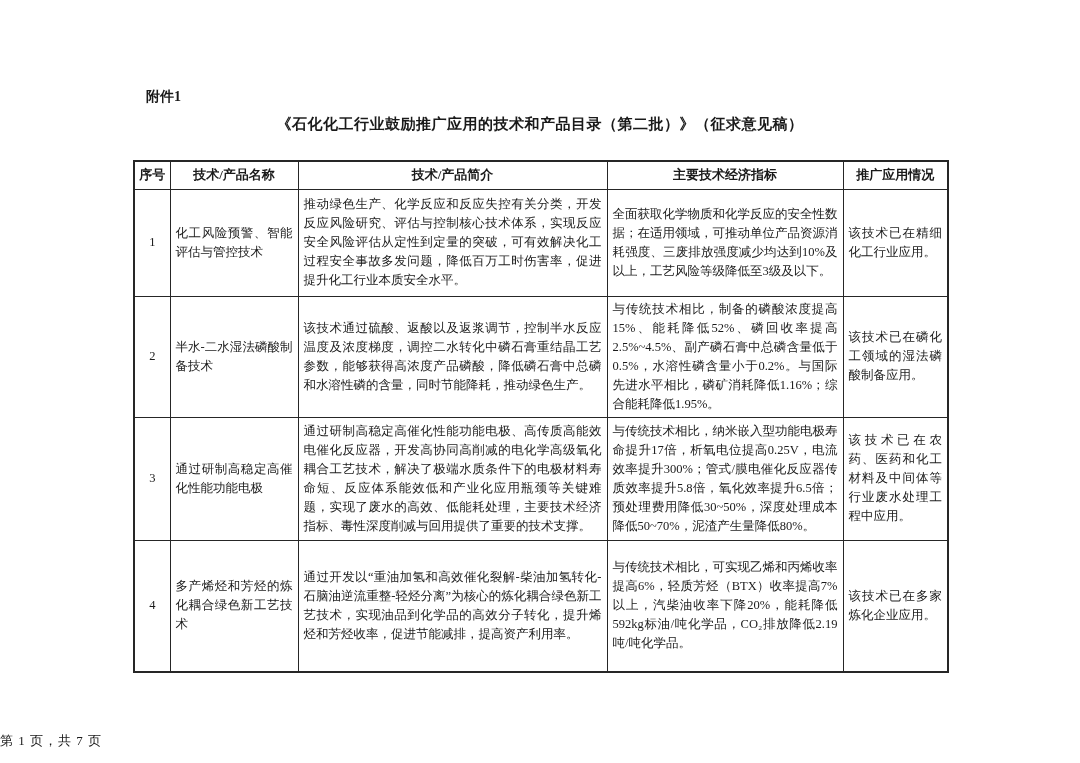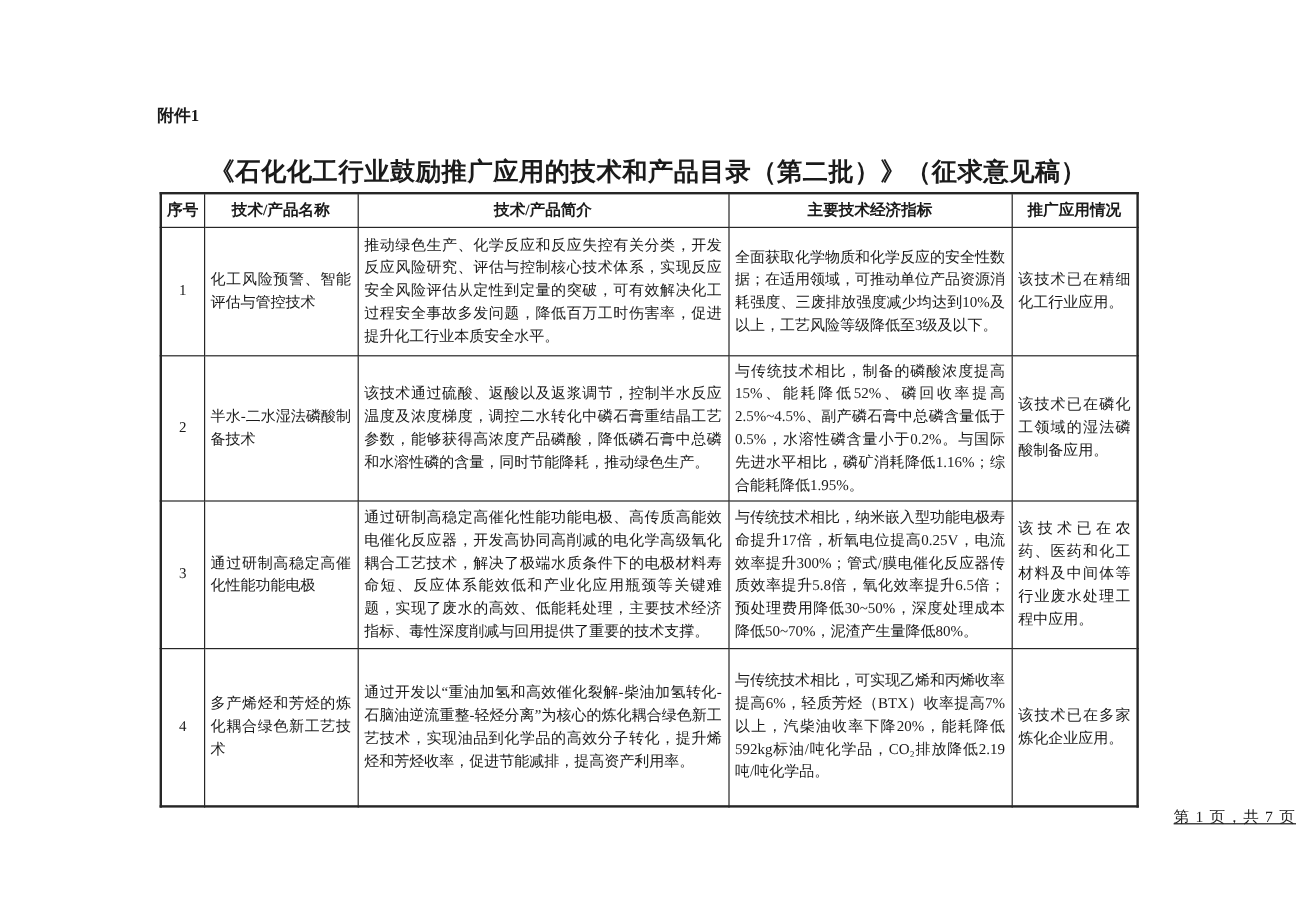--- a/index.html
+++ b/index.html
@@ -7,30 +7,30 @@
     margin: 0; padding: 0;
     width: 1080px; height: 763px;
     background: #ffffff;
     font-family: "Liberation Serif", "DejaVu Serif", serif;
     color: #1a1a1a;
     position: relative;
     overflow: hidden;
   }
   .attachment {
     position: absolute;
-    left: 131px; top: 88px;
+    left: 146px; top: 88px;
     font-size: 14px;
     font-weight: bold;
   }
   .doc-title {
     position: absolute;
-    left: 0; top: 129px;
+    left: 0; top: 115px;
     width: 100%;
     text-align: center;
-    font-size: 21px;
+    font-size: 15px;
     font-weight: bold;
     letter-spacing: 0.5px;
   }
   table.catalog {
     position: absolute;
     left: 133px; top: 160px;
     width: 814px;
     border-collapse: collapse;
     table-layout: fixed;
     border: 2px solid #262626;
@@ -62,26 +62,25 @@
   .catalog td.num {
     text-align: center;
     padding: 0;
   }
   tr.r1 { height: 107px; }
   tr.r2 { height: 104px; }
   tr.r3 { height: 123px; }
   tr.r4 { height: 132px; }
   .page-footer {
     position: absolute;
-    left: 0; top: 672px;
+    left: 0; top: 732px;
     width: 100%;
-    text-align: right;
+    text-align: left;
     font-size: 13px;
     letter-spacing: 1px;
-    text-decoration: underline;
   }
 </style>
 </head>
 <body>
 
 <div class="page">
 
   <div class="attachment">附件1</div>
 
   <div class="doc-title">《石化化工行业鼓励推广应用的技术和产品目录（第二批）》（征求意见稿）</div>

